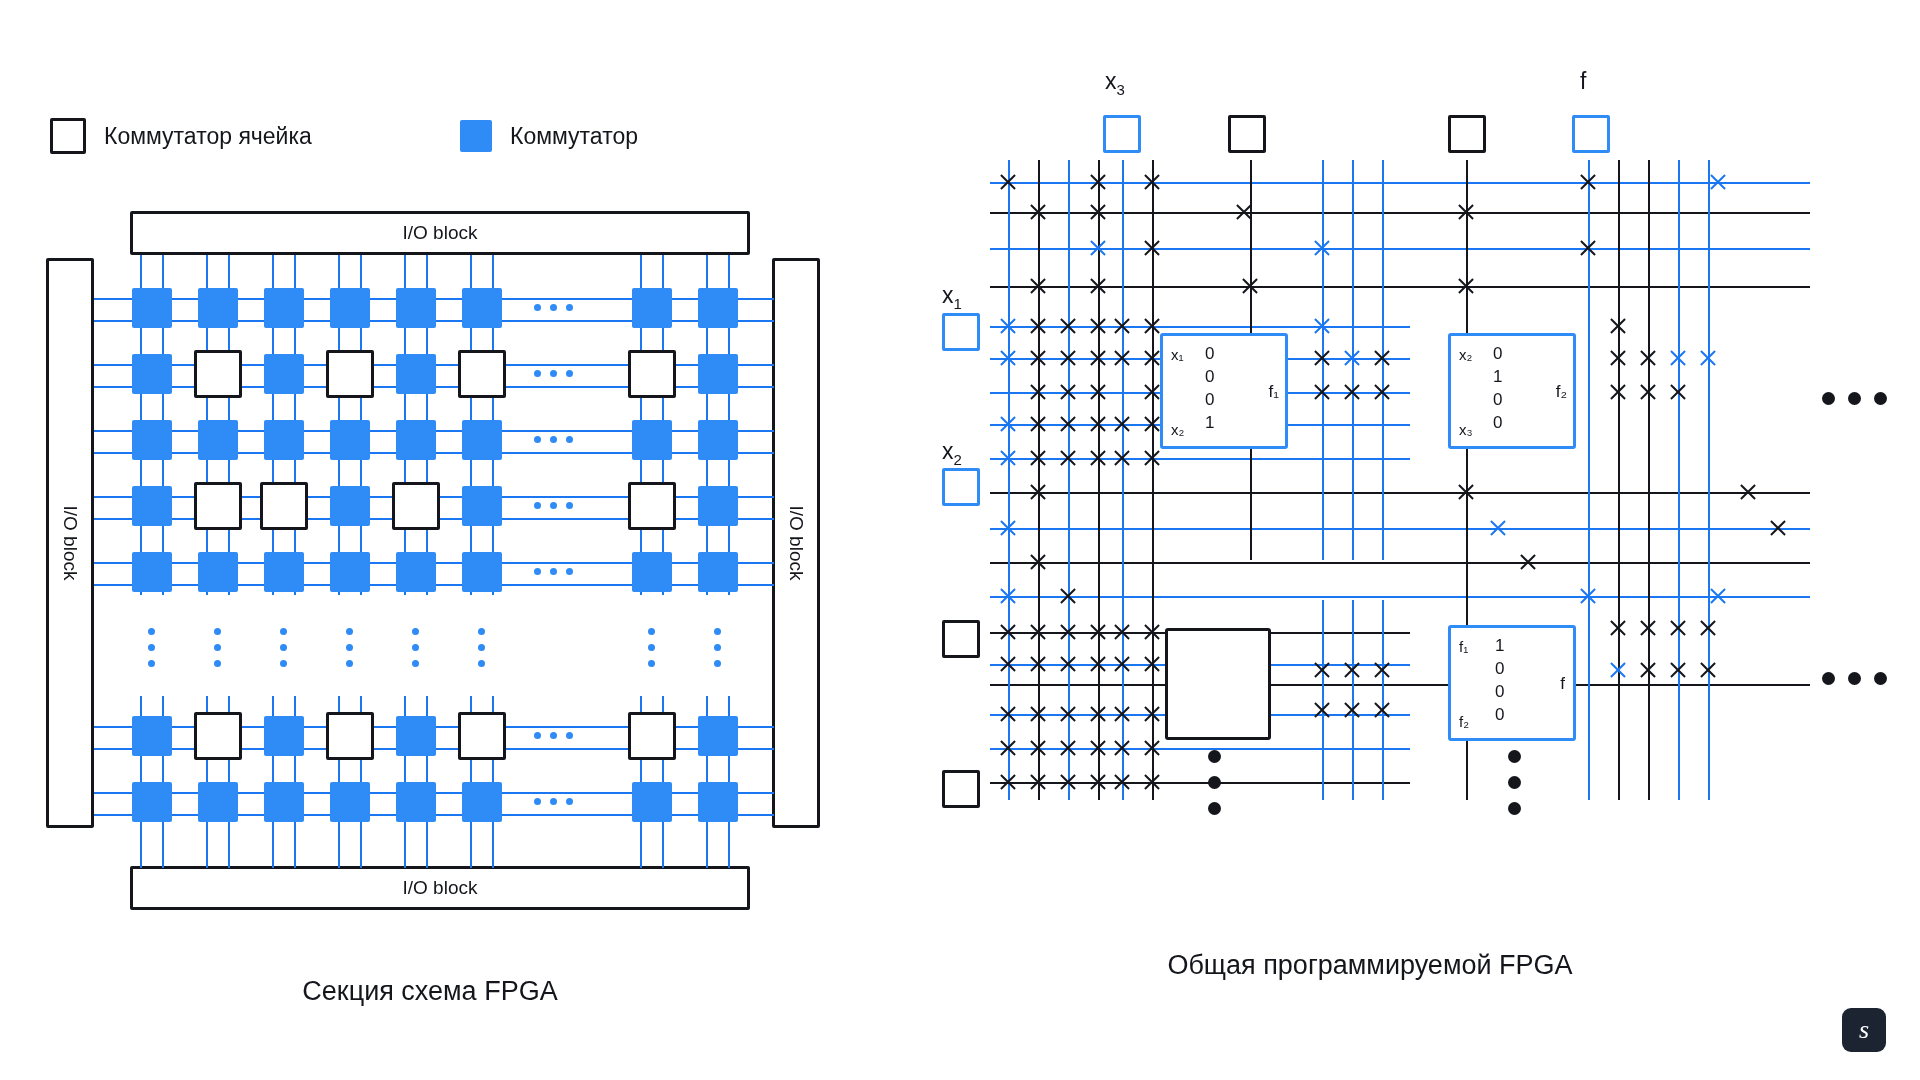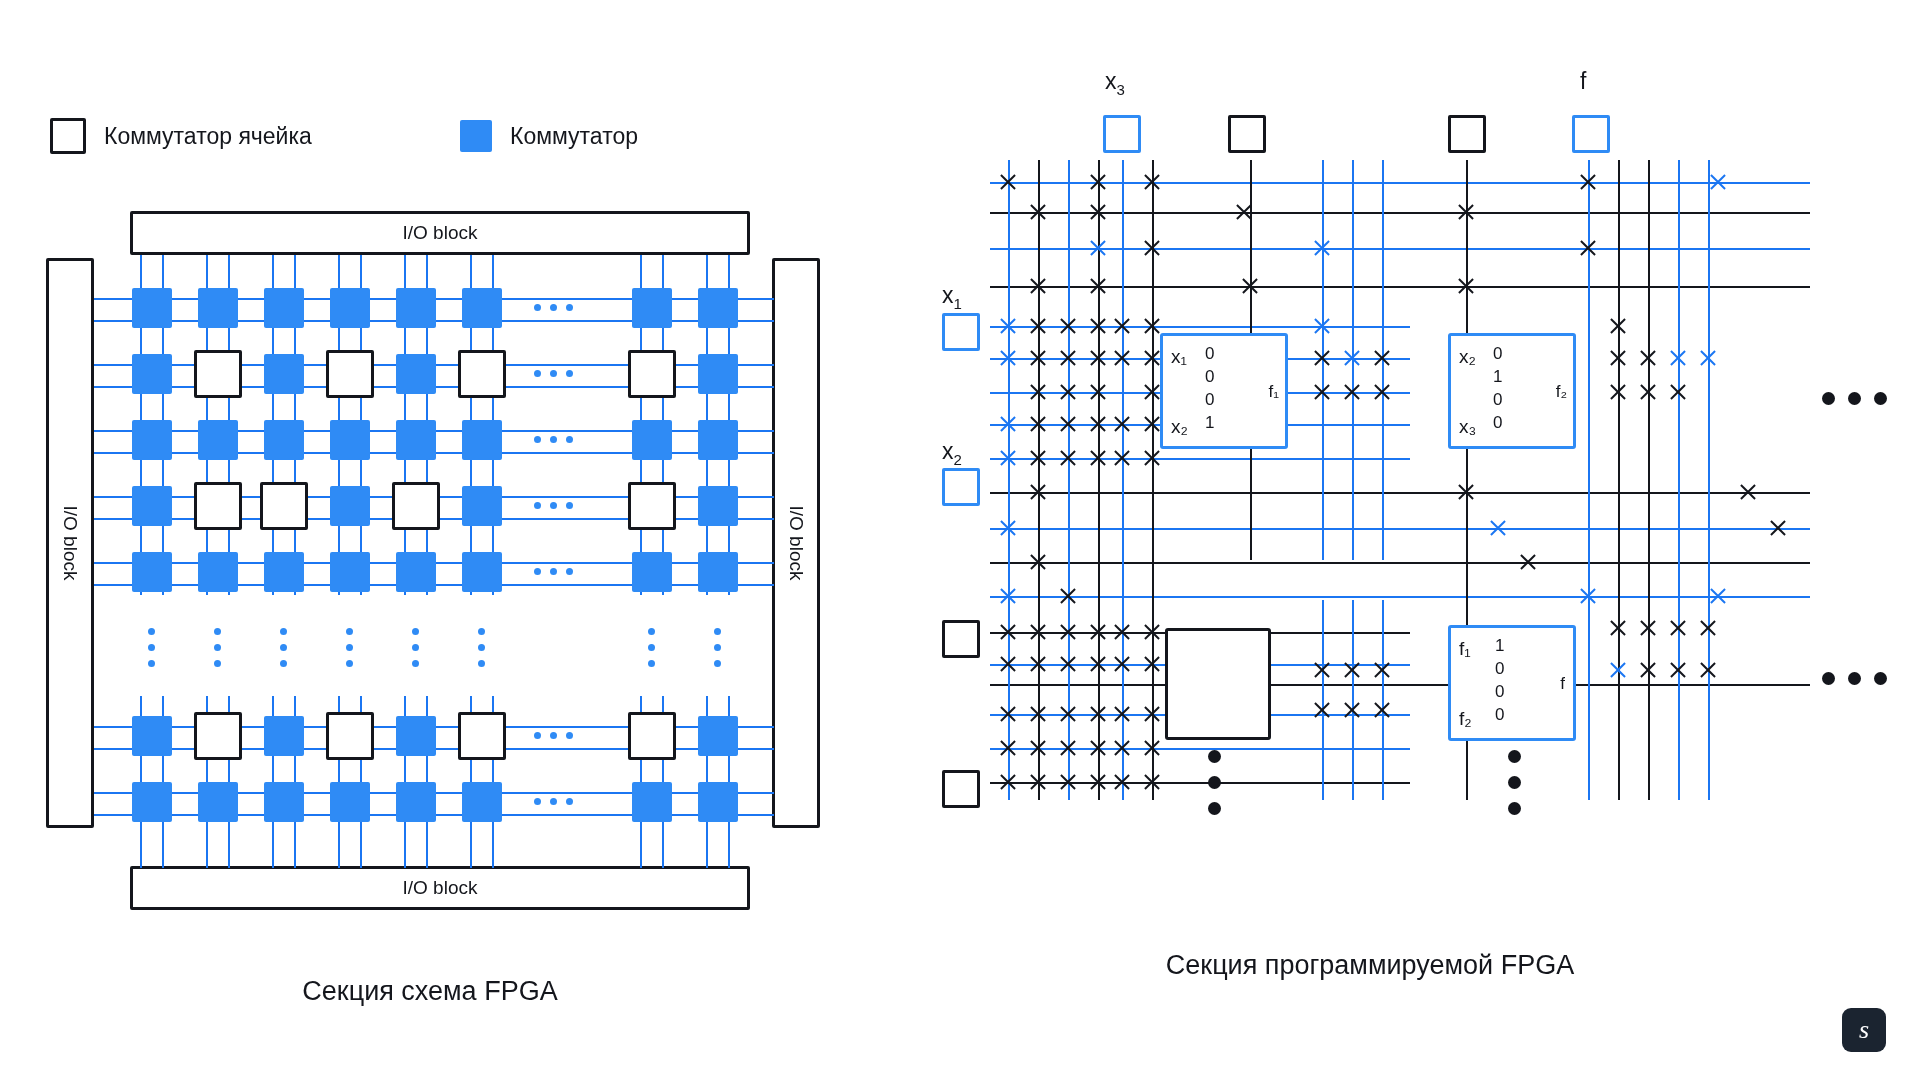--- a/index.html
+++ b/index.html
@@ -84,21 +84,21 @@
   .pin-box {
     position:absolute; width:38px; height:38px; border:3px solid #14161c; background:#fff; border-radius:2px;
   }
   .pin-box.blue { border-color:#2f8bf5; }
 
   .lut {
     position:absolute; border:3px solid #2f8bf5; background:#ffffff; border-radius:3px;
   }
   .lut.black { border-color:#14161c; }
   .lut-in {
-    position:absolute; font-size:19px; color:#14161c;
+    position:absolute; font-size:15px; color:#14161c;
   }
   .lut-out {
     position:absolute; font-size:17px; color:#14161c;
   }
   .lut-col {
     position:absolute; font-size:17px; color:#14161c; line-height:23px; text-align:left;
   }
   .sig-label { position:absolute; font-size:23px; color:#14161c; }
   .sig-label sub { font-size:15px; }
 
@@ -573,19 +573,19 @@
         <i></i>
         <i></i>
         <i></i>
       </div>
     <div class="vdots big" style="left:648px; top:750px;">
         <i></i>
         <i></i>
         <i></i>
       </div>
 
-    <div class="caption" style="left:0; top:950px; width:1020px;">Секция программируемой FPGA</div>
+    <div class="caption" style="left:0; top:950px; width:1020px;">Общая программируемой FPGA</div>
   </div>
 
   <div id="logo">
     <span>s</span>
   </div>
 </div>
 
 </body></html>

